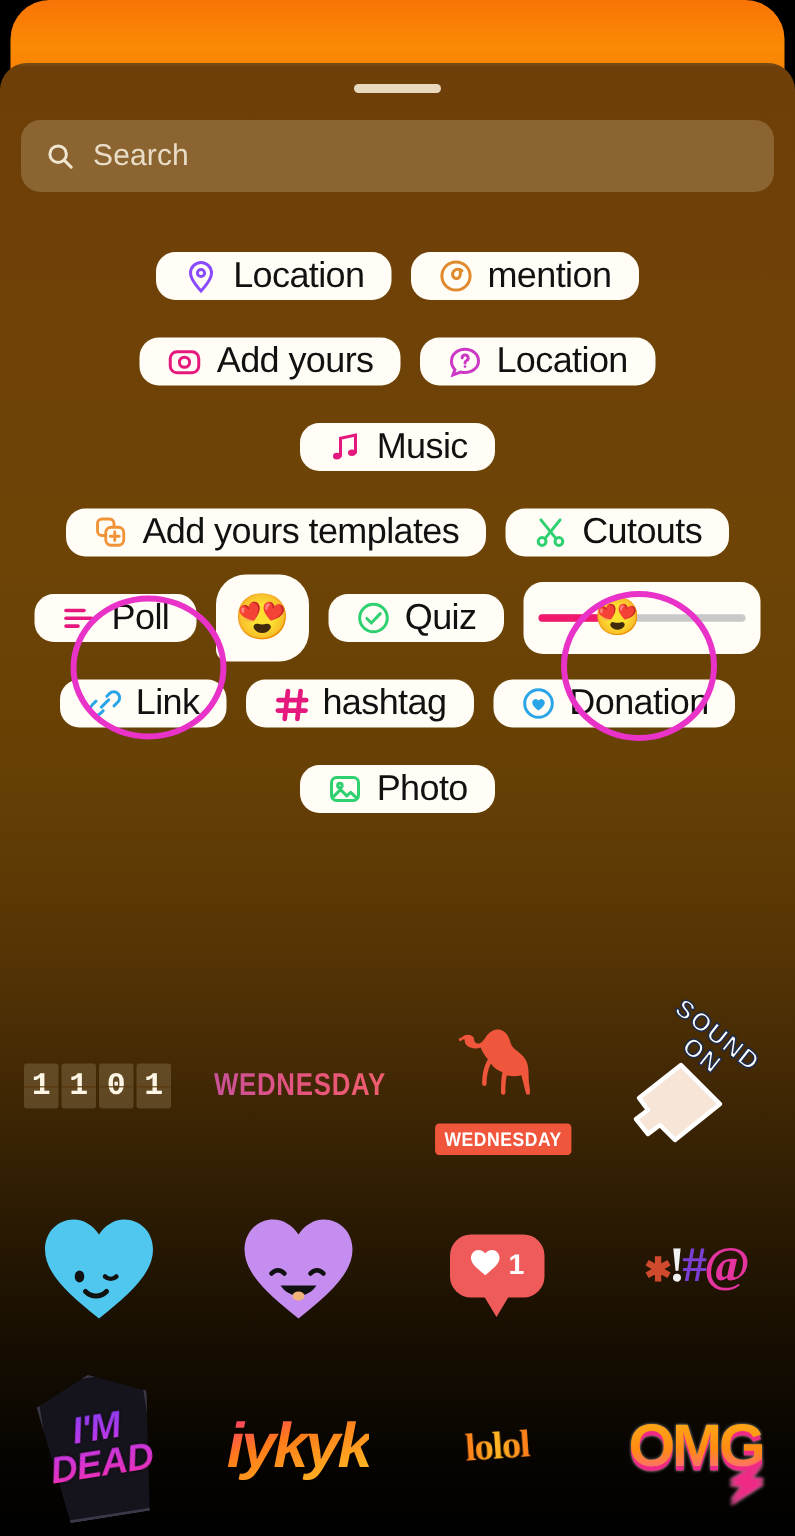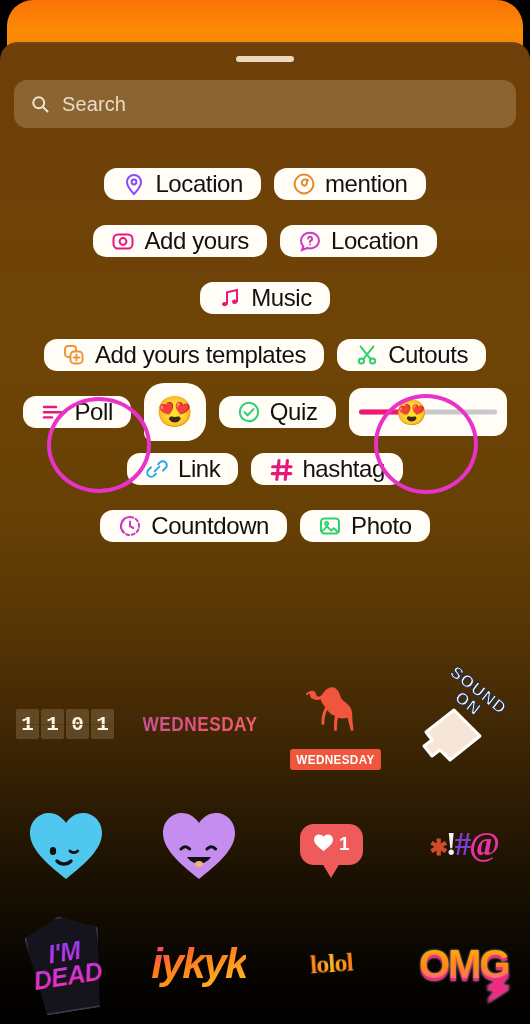--- a/index.html
+++ b/index.html
@@ -439,34 +439,32 @@
           <span class="ico">
             <svg viewBox="0 0 24 24" width="26" height="26" stroke="#e5197d" stroke-width="2.9" stroke-linecap="round">
               <line x1="9.2" y1="3.4" x2="7.2" y2="20.6"></line>
                 <line x1="17" y1="3.4" x2="15" y2="20.6"></line>
               <line x1="3.4" y1="9" x2="20.4" y2="9"></line>
                 <line x1="3" y1="15.4" x2="20" y2="15.4"></line>
             </svg>
           </span>
           <span class="lbl">hashtag</span>
         </div>
-      </div>
-
-      <div class="row">
-        <div class="pill">
-          <span class="ico">
-            <svg viewBox="0 0 24 24" width="24" height="24" fill="none" stroke="#cc39c4" stroke-width="2" stroke-linecap="round">
-              <path d="M12 3a9 9 0 1 1-6.4 2.7" stroke-dasharray="3.2 2.6"></path>
-              <path d="M12 3a9 9 0 0 0-6.4 15.3"></path>
-              <line x1="12" y1="7.4" x2="12" y2="12.2"></line>
-                <line x1="12" y1="12.2" x2="15.3" y2="14"></line>
-            </svg>
-          </span>
-          <span class="lbl">Countdown</span>
-        </div>
+        <div class="pill">
+          <span class="ico">
+            <svg viewBox="0 0 24 24" width="24" height="24">
+              <circle cx="12" cy="12" r="9.2" fill="none" stroke="#2aa6e8" stroke-width="2"></circle>
+              <path d="M12 16.6s-4.2-2.7-4.2-5.3a2.3 2.3 0 0 1 4.2-1.3 2.3 2.3 0 0 1 4.2 1.3c0 2.6-4.2 5.3-4.2 5.3z" fill="#2aa6e8"></path>
+            </svg>
+          </span>
+          <span class="lbl">Donation</span>
+        </div>
+      </div>
+
+      <div class="row">
         <div class="pill">
           <span class="ico">
             <svg viewBox="0 0 24 24" width="24" height="24" fill="none" stroke="#2fd06f" stroke-width="2" stroke-linejoin="round">
               <rect x="3" y="4.4" width="18" height="15.2" rx="3.4"></rect>
               <circle cx="8.6" cy="9.6" r="1.5"></circle>
               <path d="M4 17.4l5-5 4.2 4.2 2.6-2.4 4.2 4"></path>
             </svg>
           </span>
           <span class="lbl">Photo</span>
         </div>

